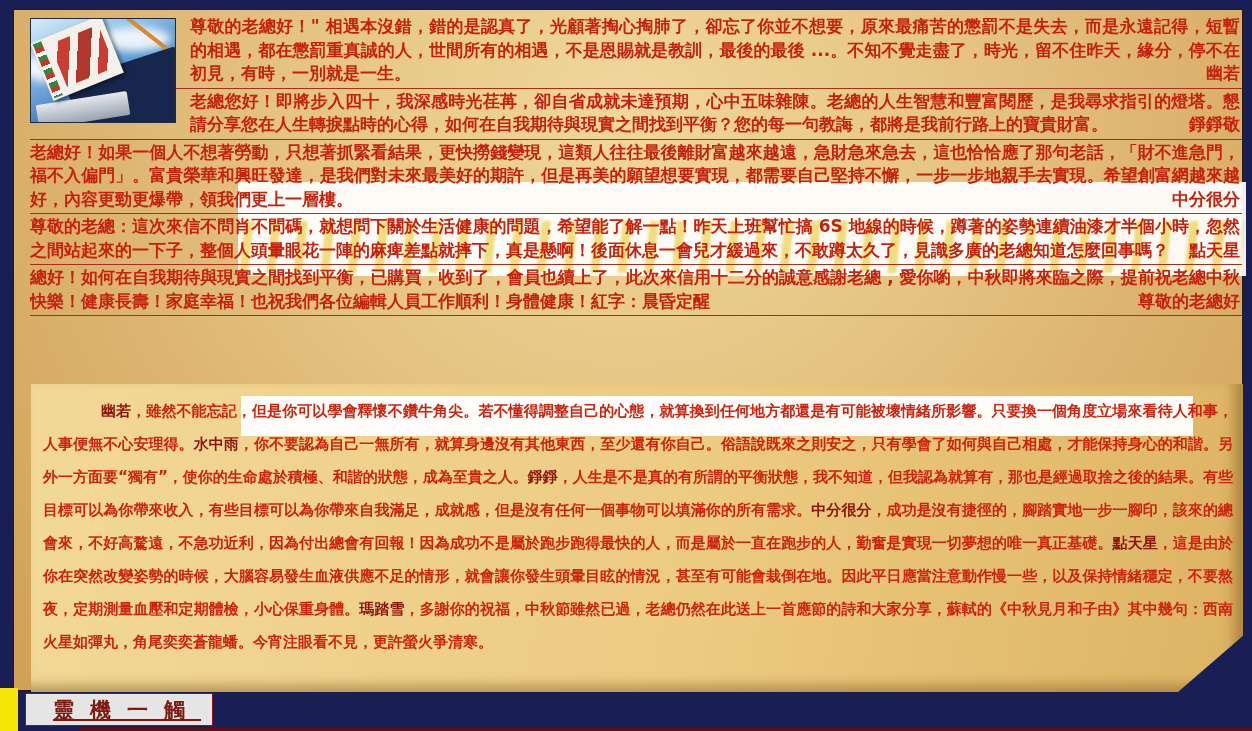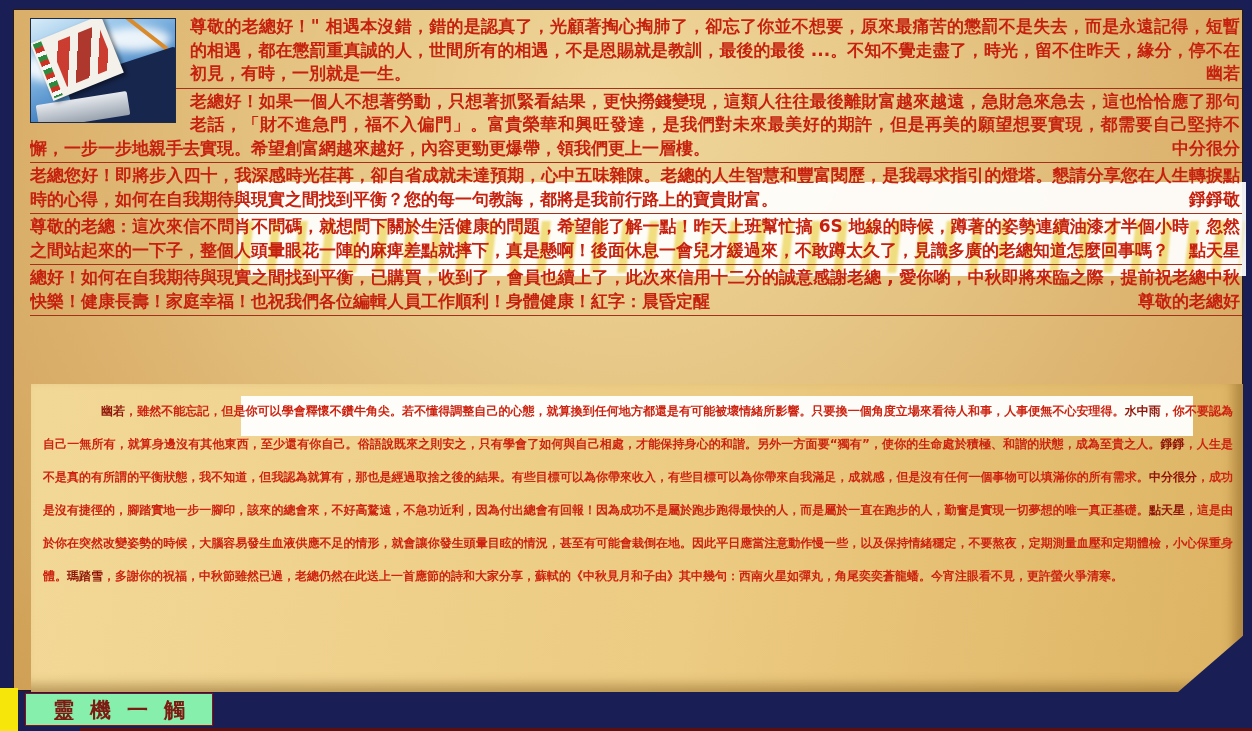--- a/index.html
+++ b/index.html
@@ -64,36 +64,36 @@
     background:linear-gradient(100deg,#f2d897 0%,#eccb82 55%,#ddb363 100%);
     box-shadow:inset -9px -7px 12px rgba(120,80,20,.45);
     clip-path:polygon(0 0,100% 0,100% calc(100% - 56px),calc(100% - 50px) 100%,0 100%);
   }
   .overlay-reply{
     position:absolute;left:210px;top:12px;width:952px;height:40px;
     background:rgba(255,255,255,.95);z-index:1;
   }
   .reply-text{
     position:relative;z-index:2;margin:11px 10px 1px 12px;text-indent:58px;
-    font-weight:700;font-size:12px;line-height:33px;color:#cd2310;text-align:justify;
+    font-weight:700;font-size:15px;line-height:33px;color:#cd2310;text-align:justify;
   }
   .reply-name{color:#8f1408;font-weight:900;}
   
   .corner-triangle{
     position:absolute;left:1178px;top:628px;width:74px;height:64px;background:#191f55;
     clip-path:polygon(100% 0,100% 100%,0 100%);z-index:3;
   }
   .corner-accent{
     position:absolute;left:0;top:688px;width:18px;height:43px;background:#f6e60a;z-index:4;
   }
   .column-label-box{
-    position:absolute;left:25px;top:693px;width:188px;height:33px;background:#86efac;
+    position:absolute;left:25px;top:693px;width:188px;height:33px;background:#e5e5e5;
     border:1px solid #8e0f14;box-sizing:border-box;z-index:4;
     display:flex;align-items:center;justify-content:center;
-    color:#7d1b12;font-size:21px;font-weight:900;letter-spacing:16px;text-indent:16px;
+    color:#7d1b12;font-size:21px;font-weight:900;letter-spacing:16px;text-indent:16px;text-decoration:underline;
   }
   .bottom-line{
     position:absolute;left:80px;bottom:0;width:1172px;height:3px;background:#5c0f0f;z-index:5;
   }
 </style>
 </head>
 <body>
 
 <div class="parchment">
 
@@ -105,22 +105,22 @@
     <div class="mailbox-graphic">
       <div class="cloud c1"></div>
       <div class="cloud c2"></div>
       <div class="stick-shape"></div>
       <div class="monitor-shape"></div>
       <div class="tray-shape"></div>
       <div class="magazine-card"></div>
     </div>
 
     <div class="letter"><span>尊敬的老總好！" 相遇本沒錯，錯的是認真了，光顧著掏心掏肺了，卻忘了你並不想要，原來最痛苦的懲罰不是失去，而是永遠記得，短暫的相遇，都在懲罰重真誠的人，世間所有的相遇，不是恩賜就是教訓，最後的最後 ...。不知不覺走盡了，時光，留不住昨天，緣分，停不在初見，有時，一別就是一生。</span><span class="sig">幽若</span></div>
+      <div class="letter"><span>老總您好！即將步入四十，我深感時光荏苒，卻自省成就未達預期，心中五味雜陳。老總的人生智慧和豐富閱歷，是我尋求指引的燈塔。懇請分享您在人生轉捩點時的心得，如何在自我期待與現實之間找到平衡？您的每一句教誨，都將是我前行路上的寶貴財富。</span><span class="sig">錚錚敬</span></div>
       <div class="letter"><span>老總好！如果一個人不想著勞動，只想著抓緊看結果，更快撈錢變現，這類人往往最後離財富越來越遠，急財急來急去，這也恰恰應了那句老話，「財不進急門，福不入偏門」。富貴榮華和興旺發達，是我們對未來最美好的期許，但是再美的願望想要實現，都需要自己堅持不懈，一步一步地親手去實現。希望創富網越來越好，內容更勁更爆帶，領我們更上一層樓。</span><span class="sig">中分很分</span></div>
-      <div class="letter"><span>老總您好！即將步入四十，我深感時光荏苒，卻自省成就未達預期，心中五味雜陳。老總的人生智慧和豐富閱歷，是我尋求指引的燈塔。懇請分享您在人生轉捩點時的心得，如何在自我期待與現實之間找到平衡？您的每一句教誨，都將是我前行路上的寶貴財富。</span><span class="sig">錚錚敬</span></div>
       <div class="letter"><span>尊敬的老總：這次來信不問肖不問碼，就想問下關於生活健康的問題，希望能了解一點！昨天上班幫忙搞 6S 地線的時候，蹲著的姿勢連續油漆才半個小時，忽然之間站起來的一下子，整個人頭暈眼花一陣的麻痺差點就摔下，真是懸啊！後面休息一會兒才緩過來，不敢蹲太久了，見識多廣的老總知道怎麼回事嗎？</span><span class="sig">點天星</span></div>
       <div class="letter"><span>總好！如何在自我期待與現實之間找到平衡，已購買，收到了，會員也續上了，此次來信用十二分的誠意感謝老總 , 愛你喲，中秋即將來臨之際，提前祝老總中秋快樂！健康長壽！家庭幸福！也祝我們各位編輯人員工作順利！身體健康！紅字：晨昏定醒</span><span class="sig">尊敬的老總好</span></div>
   </div>
 
   <div class="reply-panel">
     <div class="overlay-reply"></div>
     <div class="reply-text"><b class="reply-name">幽若</b>，雖然不能忘記，但是你可以學會釋懷不鑽牛角尖。若不懂得調整自己的心態，就算換到任何地方都還是有可能被壞情緒所影響。只要換一個角度立場來看待人和事，人事便無不心安理得。<b class="reply-name">水中雨</b>，你不要認為自己一無所有，就算身邊沒有其他東西，至少還有你自己。俗語說既來之則安之，只有學會了如何與自己相處，才能保持身心的和諧。另外一方面要“獨有”，使你的生命處於積極、和諧的狀態，成為至貴之人。<b class="reply-name">錚錚</b>，人生是不是真的有所謂的平衡狀態，我不知道，但我認為就算有，那也是經過取捨之後的結果。有些目標可以為你帶來收入，有些目標可以為你帶來自我滿足，成就感，但是沒有任何一個事物可以填滿你的所有需求。<b class="reply-name">中分很分</b>，成功是沒有捷徑的，腳踏實地一步一腳印，該來的總會來，不好高騖遠，不急功近利，因為付出總會有回報！因為成功不是屬於跑步跑得最快的人，而是屬於一直在跑步的人，勤奮是實現一切夢想的唯一真正基礎。<b class="reply-name">點天星</b>，這是由於你在突然改變姿勢的時候，大腦容易發生血液供應不足的情形，就會讓你發生頭暈目眩的情況，甚至有可能會栽倒在地。因此平日應當注意動作慢一些，以及保持情緒穩定，不要熬夜，定期測量血壓和定期體檢，小心保重身體。<b class="reply-name">瑪踏雪</b>，多謝你的祝福，中秋節雖然已過，老總仍然在此送上一首應節的詩和大家分享，蘇軾的《中秋見月和子由》其中幾句：西南火星如彈丸，角尾奕奕蒼龍蟠。今宵注眼看不見，更許螢火爭清寒。</div>
   </div>
 
 </div>

